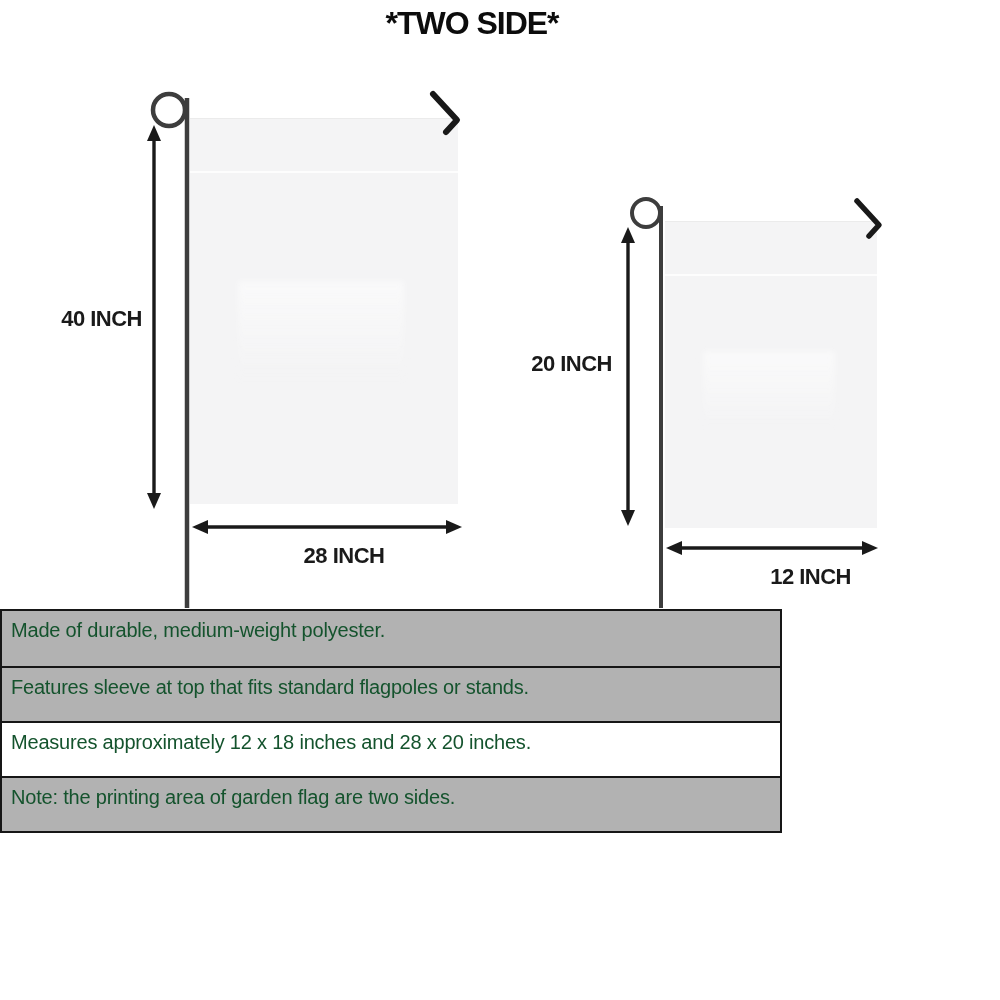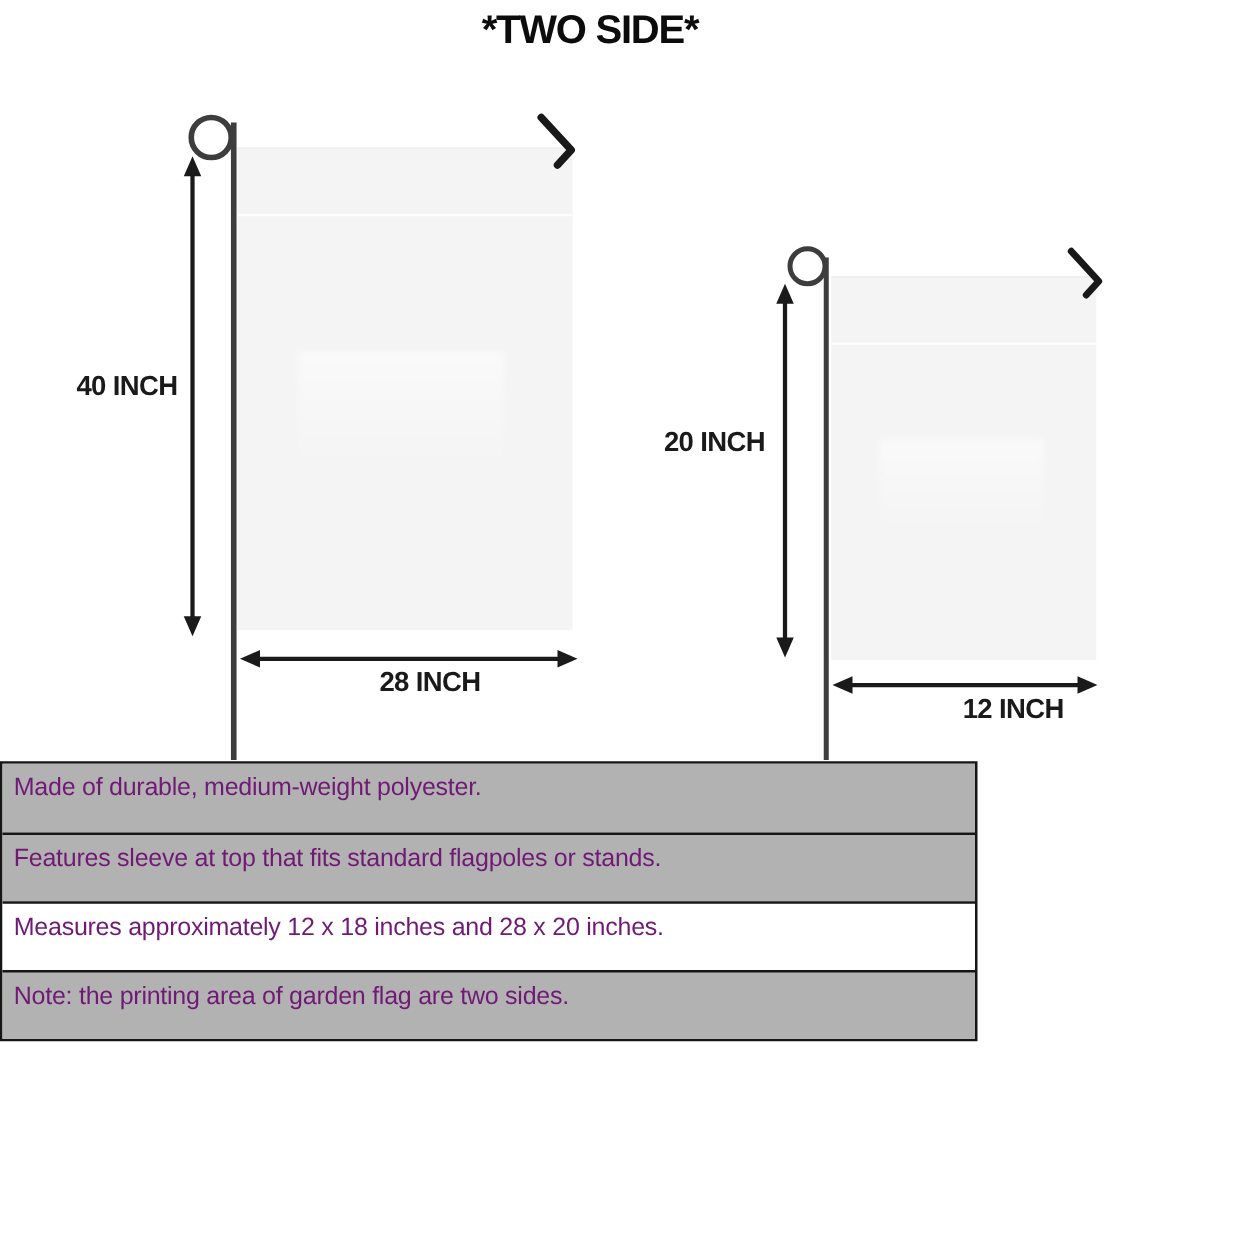--- a/index.html
+++ b/index.html
@@ -75,41 +75,42 @@
   }
 
   
   .dim-label {
     position: absolute;
     font-size: 22px;
     font-weight: bold;
     letter-spacing: -0.5px;
     color: #1a1a1a;
     white-space: nowrap;
+    margin-top: 10px;
   }
   .label-40 { left: 20px;  top: 296px; width: 122px; text-align: right; }
   .label-28 { left: 190px; top: 533px; width: 268px; text-align: center; padding-left: 20px; }
   .label-18 { left: 490px; top: 341px; width: 122px; text-align: right; }
   .label-12 { left: 639px; top: 554px; width: 212px; text-align: right; }
 
   
   .features {
     position: absolute;
     left: 0;
     top: 609px;
     width: 778px;
     border: 2px solid #161616;
   }
   .feature-row {
     box-sizing: border-box;
     height: 55px;
     padding: 7px 10px 0 9px;
     font-size: 20px;
     line-height: 24px;
-    color: #701a75;
+    color: #14532d;
     letter-spacing: -0.2px;
   }
   .feature-row + .feature-row { border-top: 2px solid #161616; }
   .feature-row.shaded { background: #b2b2b2; }
   .feature-row.plain  { background: #ffffff; }
 </style>
 </head>
 <body>
 
 <div class="canvas">

